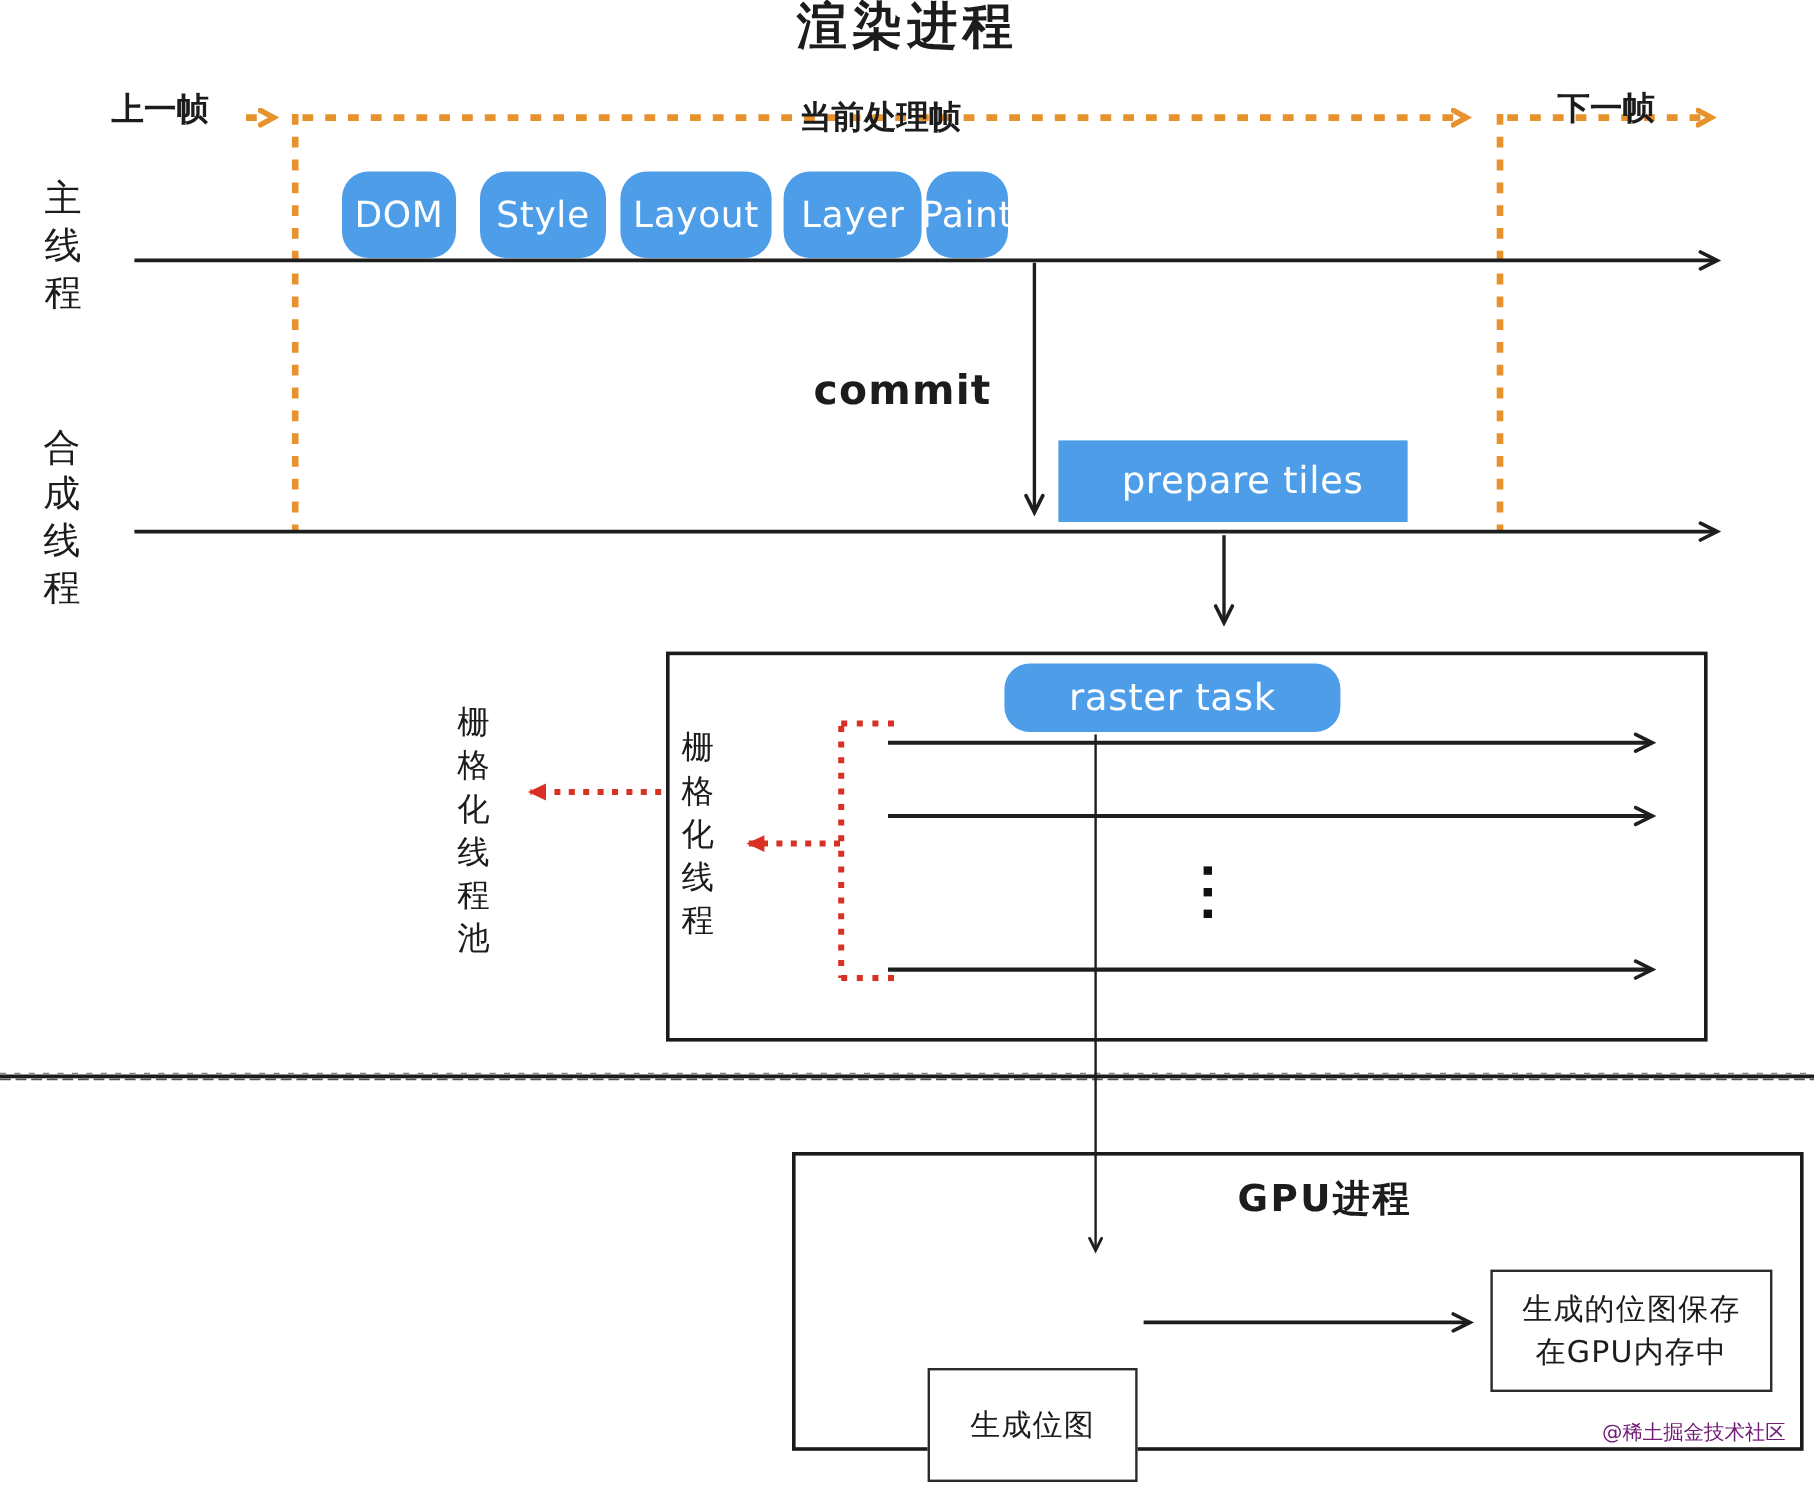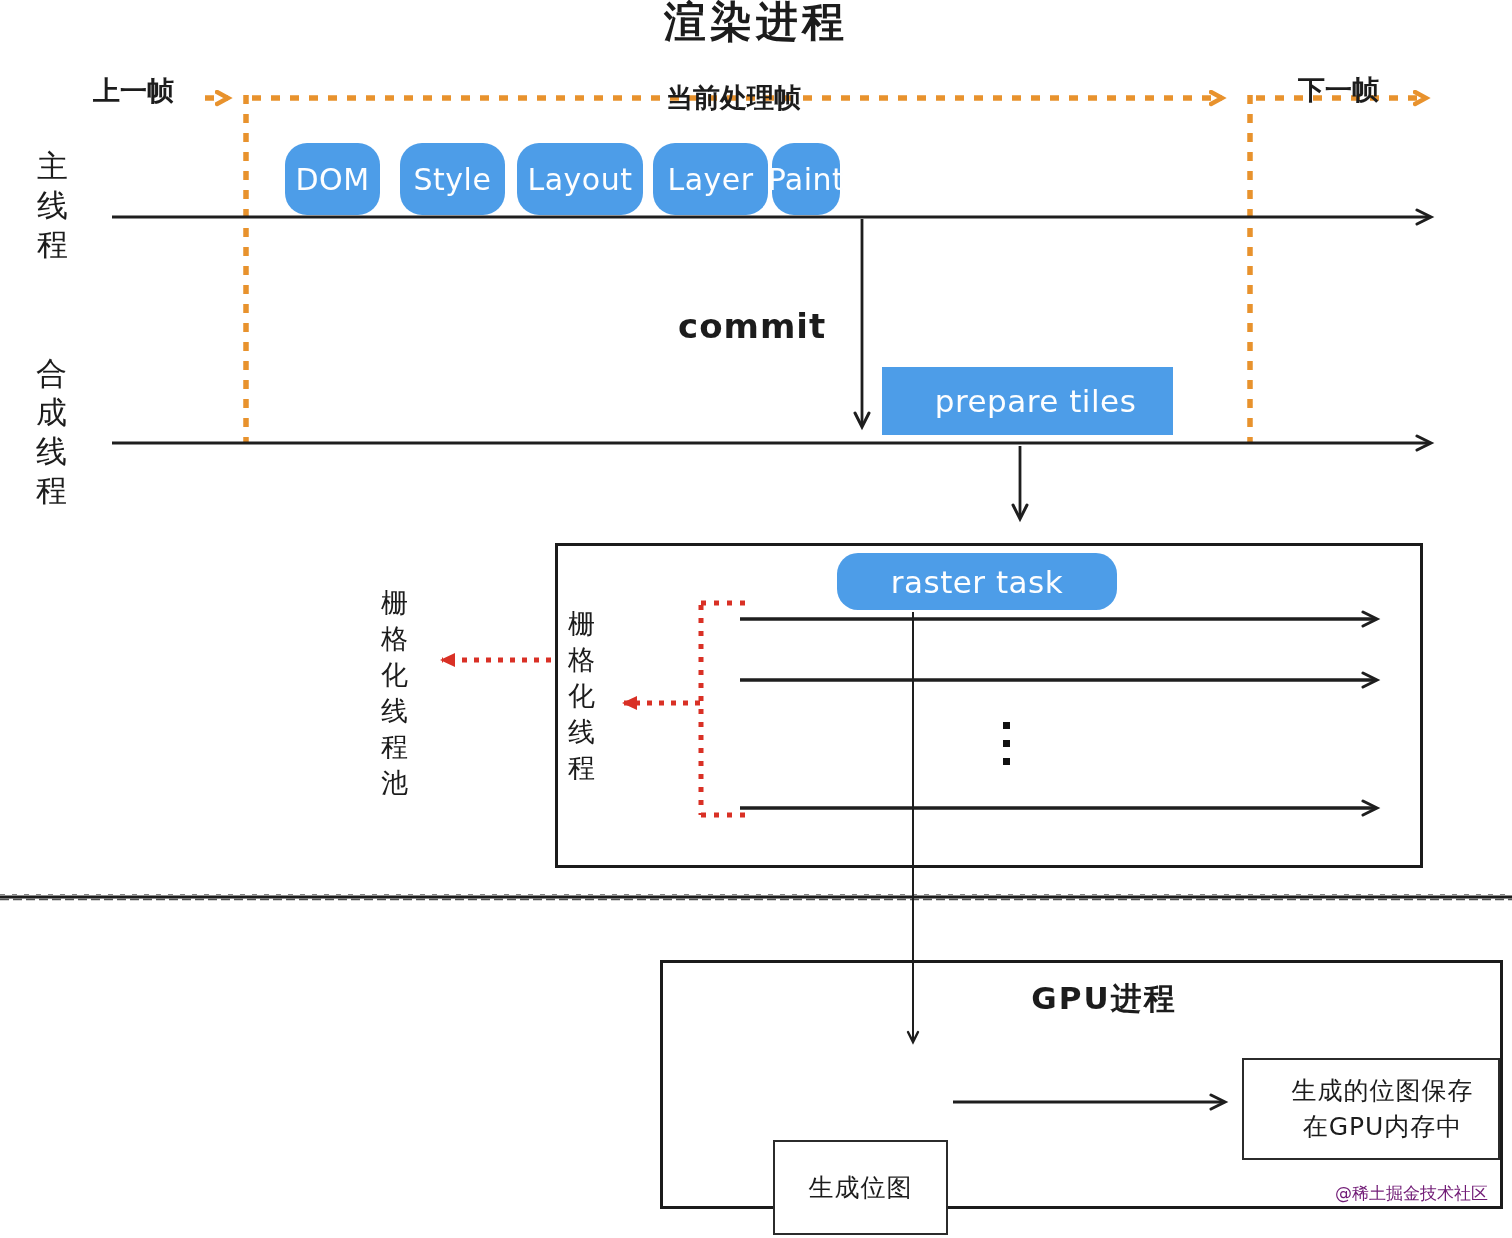--- a/index.html
+++ b/index.html
@@ -87,21 +87,21 @@
         <span></span>
         <span></span>
     </div>
 
     <div class="outline-box" style="left:660px;top:960px;width:837px;height:243px;border-width:3.5px;"></div>
 
     <div class="thin-box" style="left:773px;top:1116px;width:171px;height:91px;margin-top:24px;">
       <span>生成位图</span>
     </div>
 
-    <div class="thin-box" style="left:1242px;top:1058px;width:231px;height:98px;padding-left:23px;">
+    <div class="thin-box" style="left:1242px;top:1058px;width:231px;height:98px;">
       <span>生成的位图保存</span>
       <span>在GPU内存中</span>
     </div>
   </div>
 
   <svg id="overlay" width="1512" height="1238" viewBox="0 0 1512 1238">
     <defs>
       <marker id="vblack" markerUnits="userSpaceOnUse" markerWidth="24" markerHeight="24" refX="15" refY="9" orient="auto">
         <path d="M2,2 L16,9 L2,16" fill="none" stroke="#1e1e1e" stroke-width="3" stroke-linecap="round"></path>
       </marker>

